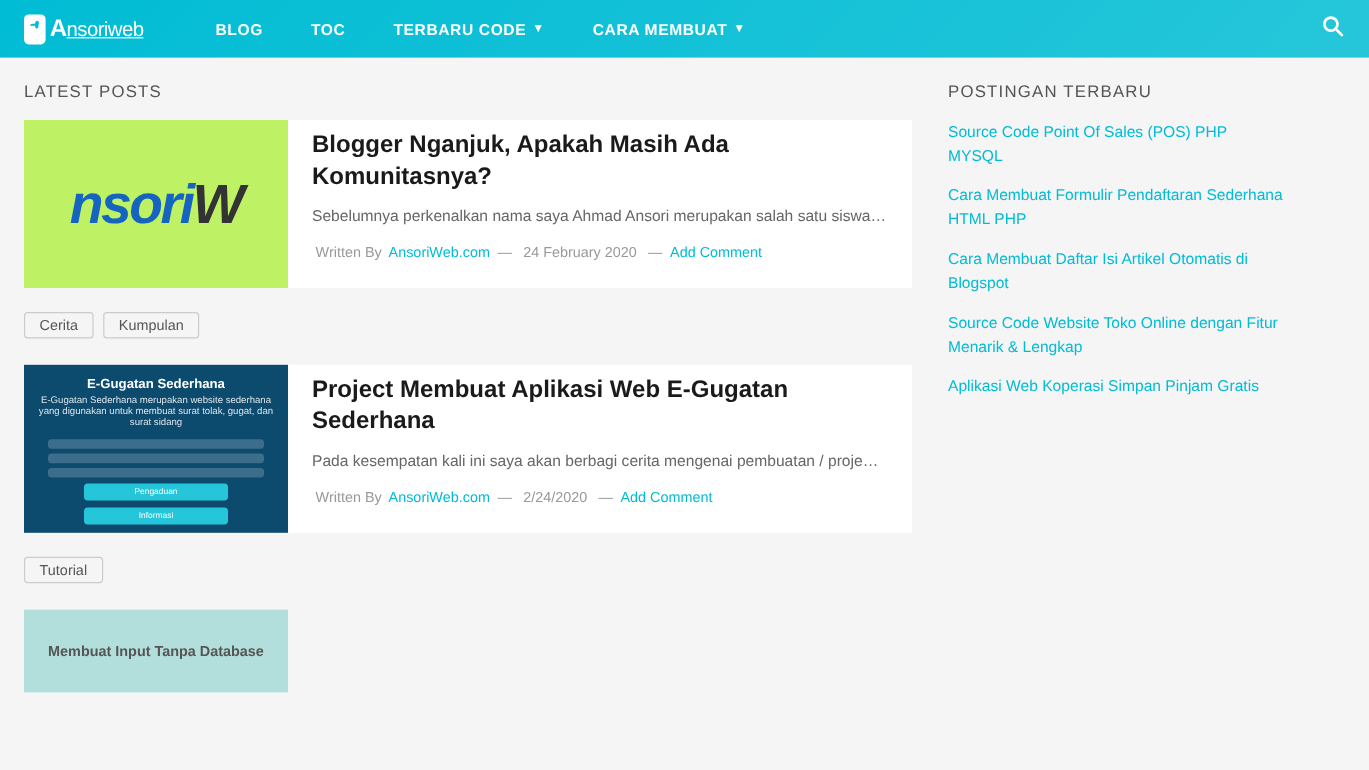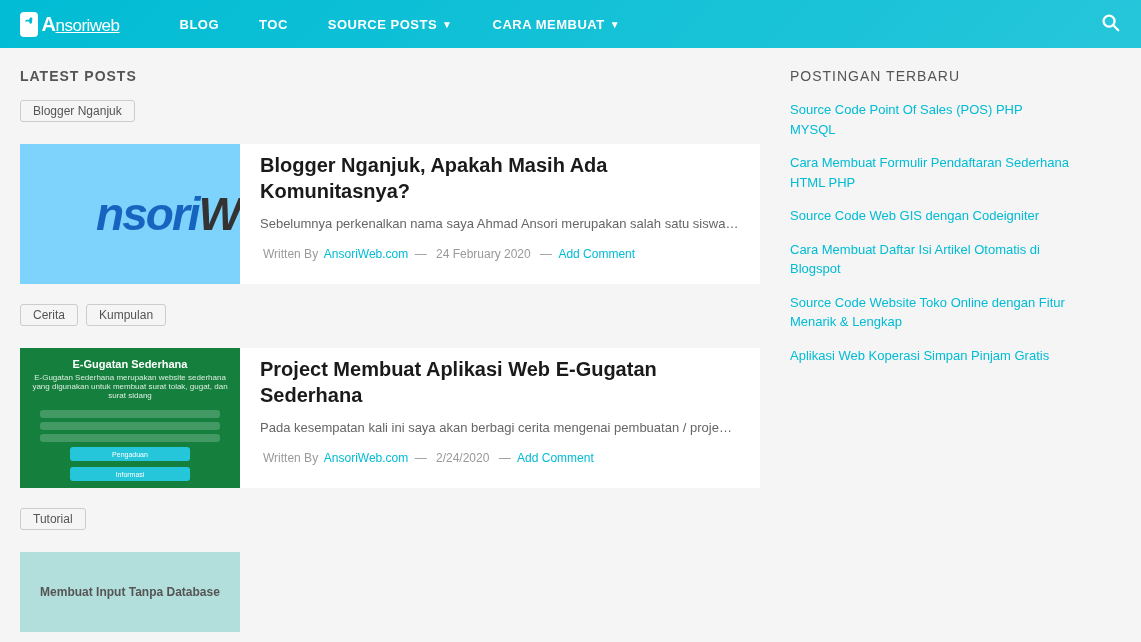--- a/index.html
+++ b/index.html
@@ -70,21 +70,21 @@
     }
 
     
     .content-left {
       flex: 1;
       max-width: 740px;
     }
 
     .section-title {
       font-size: 14px;
-      font-weight: bold;
+      font-weight: normal;
       color: #555;
       letter-spacing: 1px;
       margin-bottom: 16px;
       text-transform: uppercase;
     }
 
     
     .tag-badge {
       display: inline-block;
       border: 1px solid #ccc;
@@ -107,37 +107,37 @@
     .post-thumbnail {
       width: 220px;
       min-width: 220px;
       height: 140px;
       overflow: hidden;
       flex-shrink: 0;
     }
 
     
     .thumb-blogger {
-      background: #7dd3fc;
-      display: flex;
-      align-items: center;
-      justify-content: flex-end;
+      background: #bef264;
+      display: flex;
+      align-items: center;
+      justify-content: center;
     }
     .thumb-blogger-text {
       font-size: 46px;
       font-weight: 900;
       color: #1565c0;
       font-style: italic;
       letter-spacing: -2px;
     }
     .thumb-blogger-text span { color: #333; }
 
     
     .thumb-egugatan {
-      background: #15803d;
+      background: #0c4a6e;
       display: flex;
       flex-direction: column;
       align-items: center;
       justify-content: flex-start;
       padding: 10px;
       position: relative;
     }
     .egug-title {
       color: white;
       font-size: 11px;
@@ -277,21 +277,21 @@
   </div>
 
   <nav>
     <a class="nav-item">
       <span>BLOG</span>
     </a>
     <a class="nav-item">
       <span>TOC</span>
     </a>
     <a class="nav-item">
-      <span>SOURCE POSTS</span>
+      <span>TERBARU CODE</span>
       <span class="nav-dropdown-arrow">▼</span>
     </a>
     <a class="nav-item">
       <span>CARA MEMBUAT</span>
       <span class="nav-dropdown-arrow">▼</span>
     </a>
   </nav>
 
   <div class="search-icon-header">
     <svg width="22" height="22" viewBox="0 0 24 24" fill="white">
@@ -299,23 +299,20 @@
     </svg>
   </div>
 </header>
 
 <div class="main-container">
 
   <div class="content-left">
     <h2 class="section-title">LATEST POSTS</h2>
 
     <div class="post-section">
-      <div class="tags-row">
-        <span class="tag-badge">Blogger Nganjuk</span>
-      </div>
       <div class="post-card">
         <div class="post-thumbnail thumb-blogger">
           <div class="thumb-blogger-text">
             nsori<span>W</span>
           </div>
         </div>
         <div class="post-content">
           <div class="post-title">Blogger Nganjuk, Apakah Masih Ada Komunitasnya?</div>
           <div class="post-excerpt">Sebelumnya perkenalkan nama saya Ahmad Ansori merupakan salah satu siswa…</div>
           <div class="post-meta">
@@ -362,31 +359,30 @@
           </div>
         </div>
       </div>
     </div>
 
     <div class="post-section">
       <div class="tags-row">
         <span class="tag-badge">Tutorial</span>
       </div>
       <div class="post-card-partial">
-        <div class="post-thumbnail thumb-tutorial" style="width:220px;min-width:220px;height:80px;">
+        <div class="post-thumbnail thumb-tutorial" style="width:220px;min-width:220px;height:69px;">
           <div class="thumb-tutorial-text">Membuat Input Tanpa Database</div>
         </div>
       </div>
     </div>
   </div>
 
   <aside class="sidebar">
     <h2 class="sidebar-section-title">POSTINGAN TERBARU</h2>
 
     <a class="sidebar-link">Source Code Point Of Sales (POS) PHP MYSQL</a>
     <a class="sidebar-link">Cara Membuat Formulir Pendaftaran Sederhana HTML PHP</a>
-    <a class="sidebar-link">Source Code Web GIS dengan Codeigniter</a>
     <a class="sidebar-link">Cara Membuat Daftar Isi Artikel Otomatis di Blogspot</a>
     <a class="sidebar-link">Source Code Website Toko Online dengan Fitur Menarik &amp; Lengkap</a>
     <a class="sidebar-link">Aplikasi Web Koperasi Simpan Pinjam Gratis</a>
   </aside>
 
 </div>
 
 </body></html>

